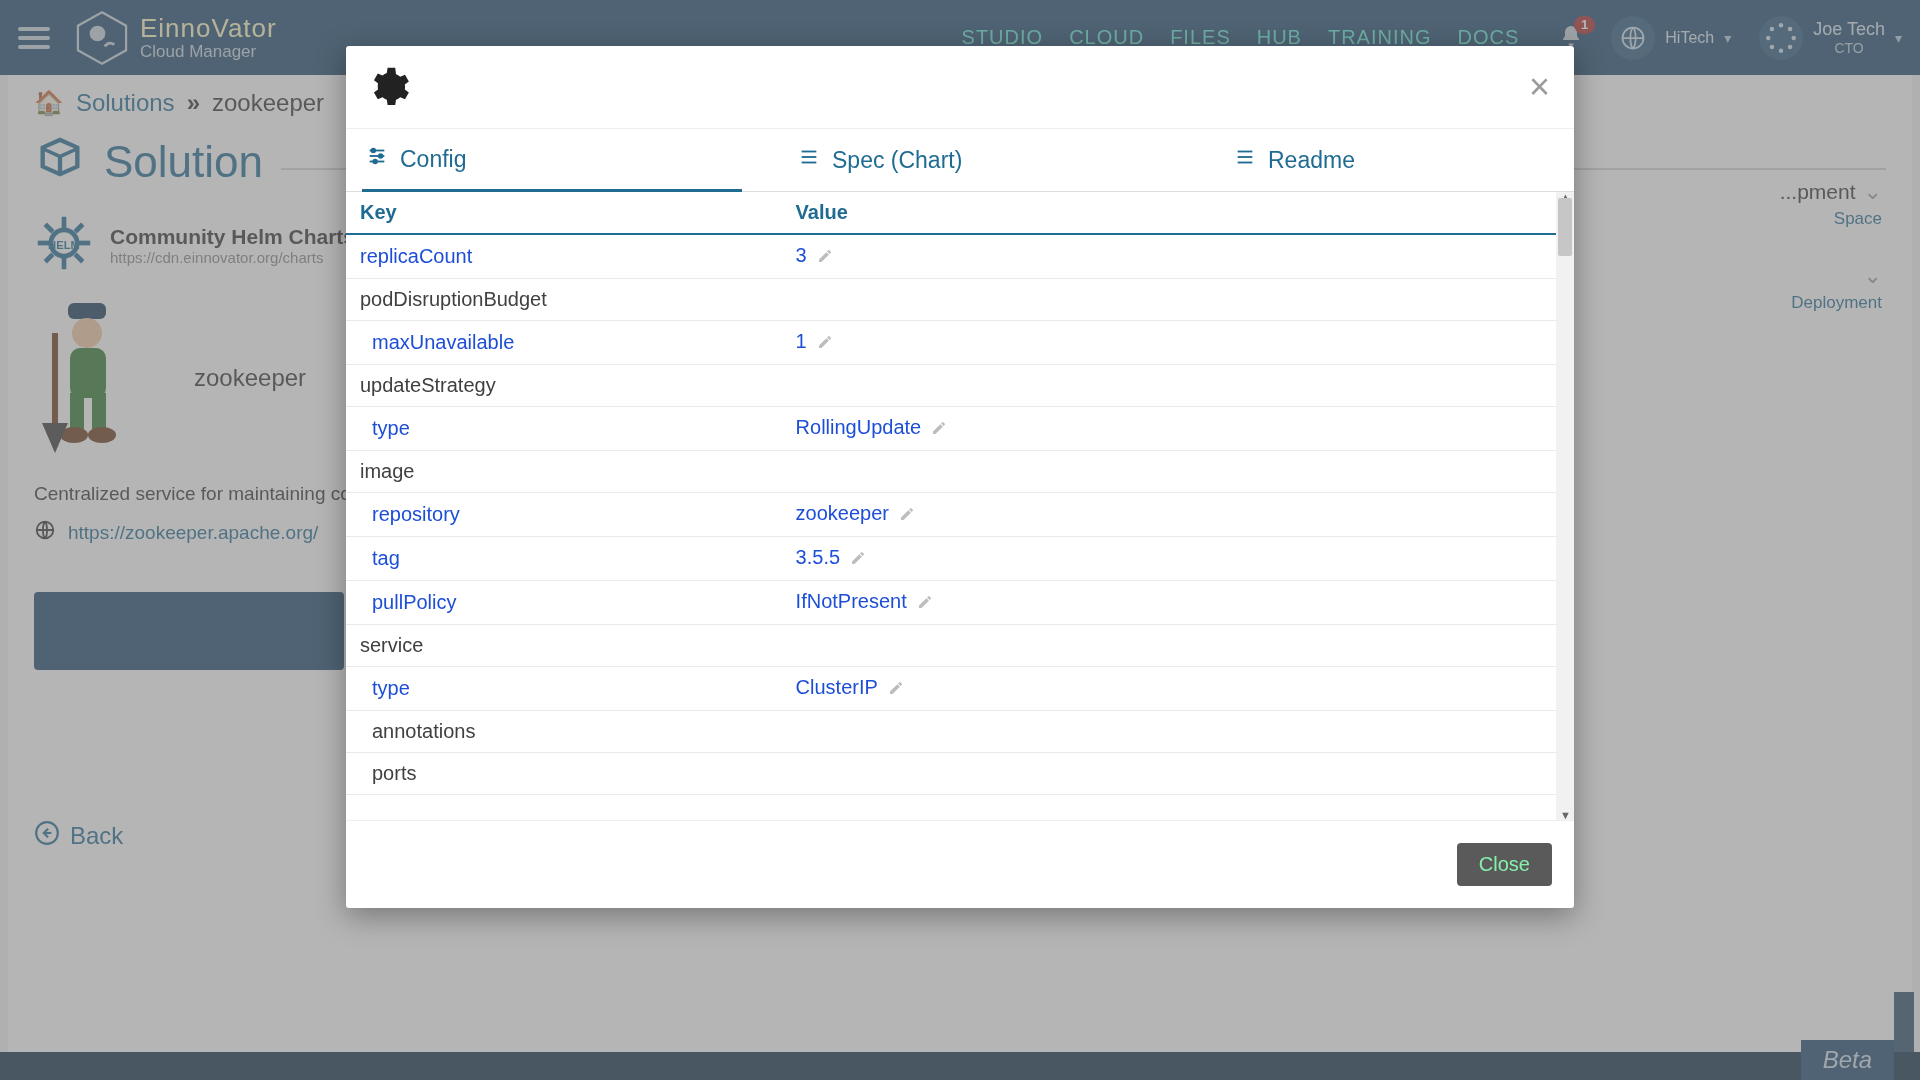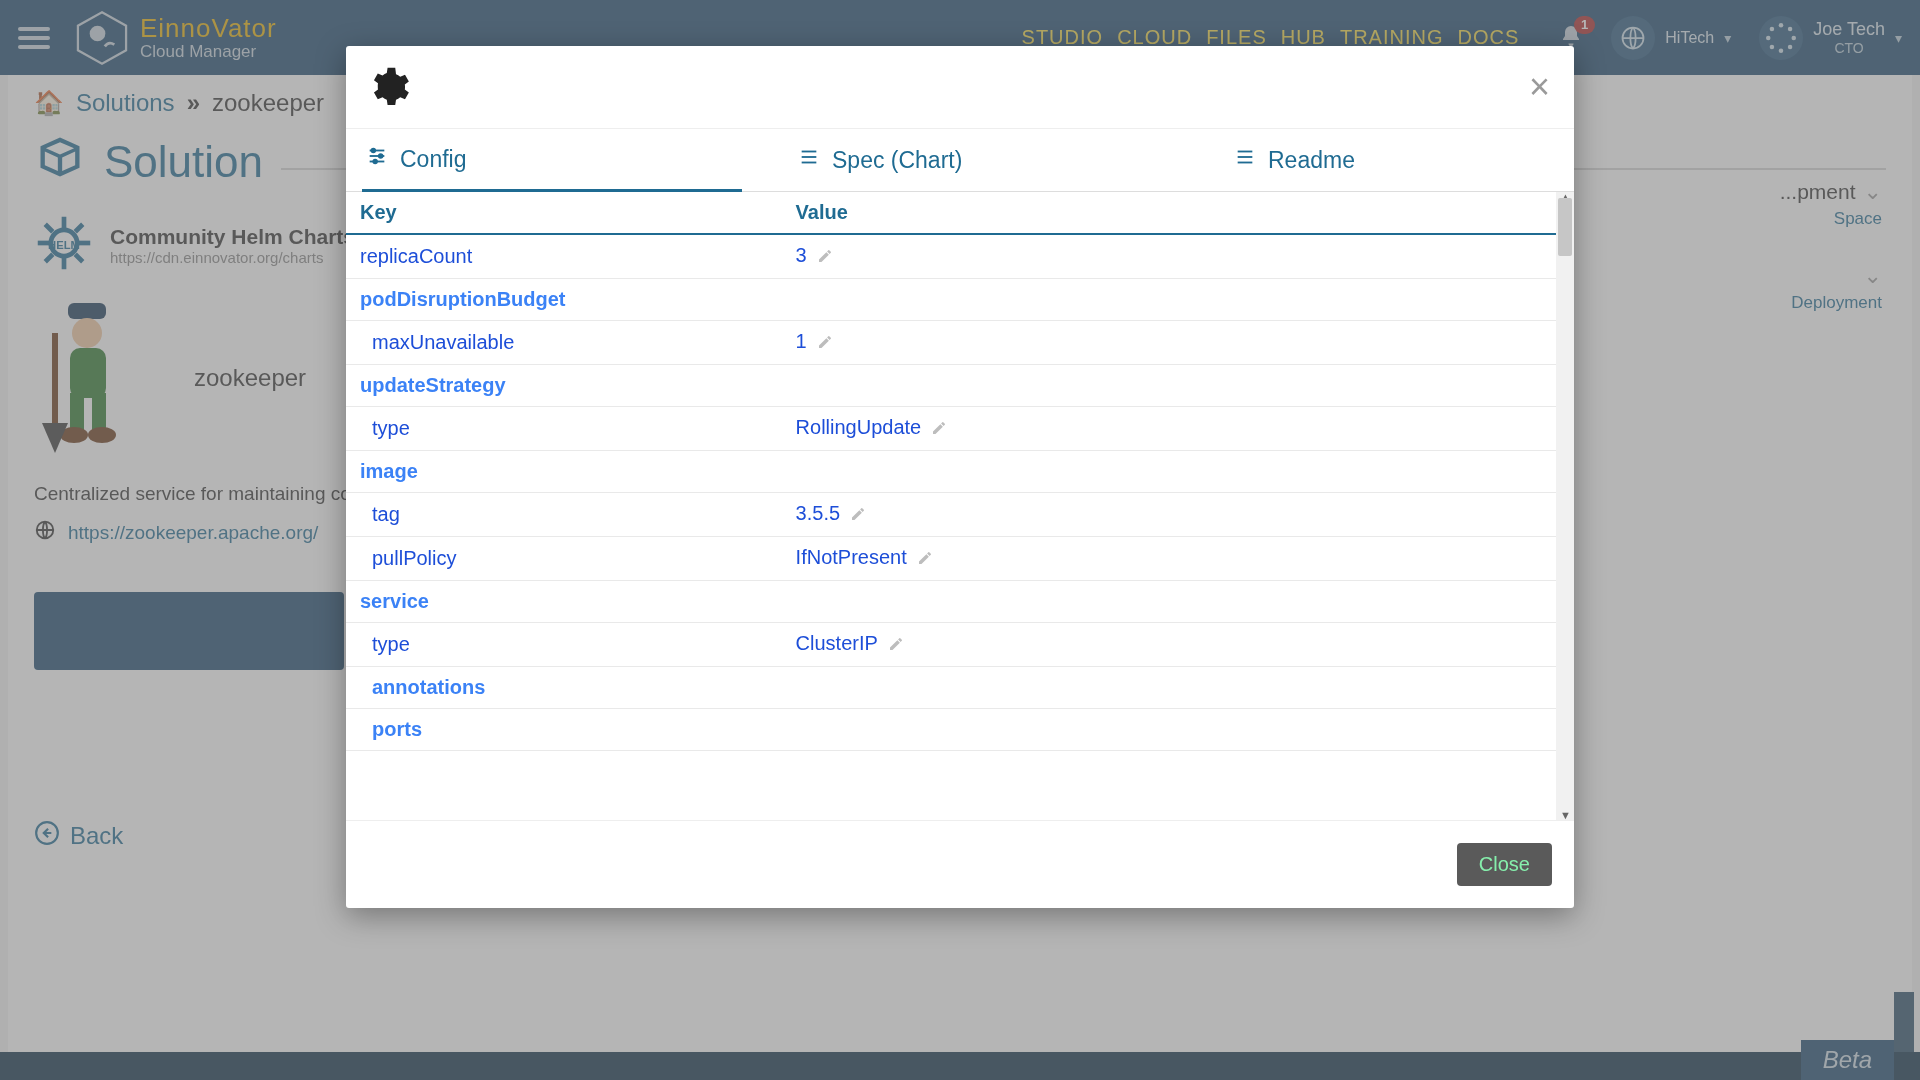--- a/index.html
+++ b/index.html
@@ -23,23 +23,23 @@
   .hamburger { width: 32px; cursor: pointer; }
   .hamburger div { height: 4px; background: #c9d6df; margin: 5px 0; border-radius:2px;}
   .brand-badge {
     margin-left: 24px;
     display: flex; align-items: center;
   }
   .hex-icon {
     width: 56px; height: 56px; position: relative; margin-right: 10px;
   }
   .hex-icon svg { width:56px; height:56px; }
-  .brand-text .t1 { font-size: 26px; letter-spacing:1px; color:#eab308; font-weight:300; }
+  .brand-text .t1 { font-size: 26px; letter-spacing:1px; color:#fef9c3; font-weight:300; }
   .brand-text .t2 { font-size: 17px; color:#c9d6df; margin-top:-2px;}
-  .topnav { margin-left: auto; display:flex; gap:14px; font-size:20px; color:#fde047; letter-spacing:1px;}
+  .topnav { margin-left: auto; display:flex; gap:26px; font-size:20px; color:#5eead4; letter-spacing:1px;}
   .topnav span { cursor:pointer; }
   .right-cluster { display:flex; align-items:center; gap:28px; margin-left:40px;}
   .bell { position:relative; }
   .bell svg{ width:24px; height:24px; fill:#c9d6df;}
   .badge {
     position:absolute; top:-8px; right:-12px;
     background:#b02a2a; color:#fff; font-size:13px;
     border-radius:10px; padding:0 7px; line-height:18px; font-weight:600;
   }
   .org-block, .user-block { display:flex; align-items:center; gap:10px; color:#dbe7ef; cursor:pointer;}
@@ -116,21 +116,21 @@
   .tab.active{ border-bottom:3px solid #1f6b92; margin-bottom:-1px;}
   .tab svg{width:22px;height:22px;stroke:#1f6b92;fill:none;stroke-width:2;}
   .tbl-wrap{ position:relative; height:628px; overflow:hidden;}
   .tbl-scroll{ position:absolute; right:0; top:0; width:18px; height:100%; background:#f1f1f1;}
   .tbl-scroll .thumb{ position:absolute; left:2px; top:6px; width:14px; height:58px; background:#c6c6c6; border-radius:2px;}
   .tbl-scroll .arrow{ position:absolute; left:4px; font-size:11px; color:#666;}
   .tbl-scroll .arrow.up{ top:-1px;} .tbl-scroll .arrow.dn{ bottom:-1px;}
   table{ width:calc(100% - 18px); border-collapse:collapse; font-size:20px;}
   thead th{ text-align:left; color:#1f6b92; font-weight:600; padding:9px 14px; border-bottom:2px solid #1f6b92;}
   tbody td{ padding:9px 14px; border-bottom:1px solid #e9e9e9; color:#1d4ed8;}
-  tbody tr.section td{ font-weight:700; color:#3b82f6;}
+  tbody tr.section td{ font-weight:400; color:#404040;}
   .ind1{ padding-left:26px !important;}
   .edit-ic{ display:inline-block; margin-left:10px; vertical-align:-2px;}
   .edit-ic svg{width:16px;height:16px;fill:#bdbdbd;}
   .modal-foot{ padding:22px; display:flex; justify-content:flex-end; border-top:1px solid #eee;}
   .close-btn{ background:#5a5a5a; color:#86efac; font-size:20px; padding:10px 22px; border:none; border-radius:4px; cursor:pointer;}
 </style>
 </head>
 <body>
 
 <div class="topbar">
@@ -348,20 +348,26 @@
             <tr>
               <td class="ind1">type</td>
               <td>RollingUpdate<span class="edit-ic"><svg viewBox="0 0 24 24">
                     <path d="M3 17.25V21h3.75L17.81 9.94l-3.75-3.75L3 17.25zM20.71 7.04a1 1 0 0 0 0-1.41l-2.34-2.34a1 1 0 0 0-1.41 0l-1.83 1.83 3.75 3.75 1.83-1.83z"></path>
                   </svg></span></td>
             </tr>
             <tr class="section">
               <td colspan="2" class="ind0">image</td>
             </tr>
             <tr>
+              <td class="ind1">repository</td>
+              <td>zookeeper<span class="edit-ic"><svg viewBox="0 0 24 24">
+                    <path d="M3 17.25V21h3.75L17.81 9.94l-3.75-3.75L3 17.25zM20.71 7.04a1 1 0 0 0 0-1.41l-2.34-2.34a1 1 0 0 0-1.41 0l-1.83 1.83 3.75 3.75 1.83-1.83z"></path>
+                  </svg></span></td>
+            </tr>
+            <tr>
               <td class="ind1">tag</td>
               <td>3.5.5<span class="edit-ic"><svg viewBox="0 0 24 24">
                     <path d="M3 17.25V21h3.75L17.81 9.94l-3.75-3.75L3 17.25zM20.71 7.04a1 1 0 0 0 0-1.41l-2.34-2.34a1 1 0 0 0-1.41 0l-1.83 1.83 3.75 3.75 1.83-1.83z"></path>
                   </svg></span></td>
             </tr>
             <tr>
               <td class="ind1">pullPolicy</td>
               <td>IfNotPresent<span class="edit-ic"><svg viewBox="0 0 24 24">
                     <path d="M3 17.25V21h3.75L17.81 9.94l-3.75-3.75L3 17.25zM20.71 7.04a1 1 0 0 0 0-1.41l-2.34-2.34a1 1 0 0 0-1.41 0l-1.83 1.83 3.75 3.75 1.83-1.83z"></path>
                   </svg></span></td>

